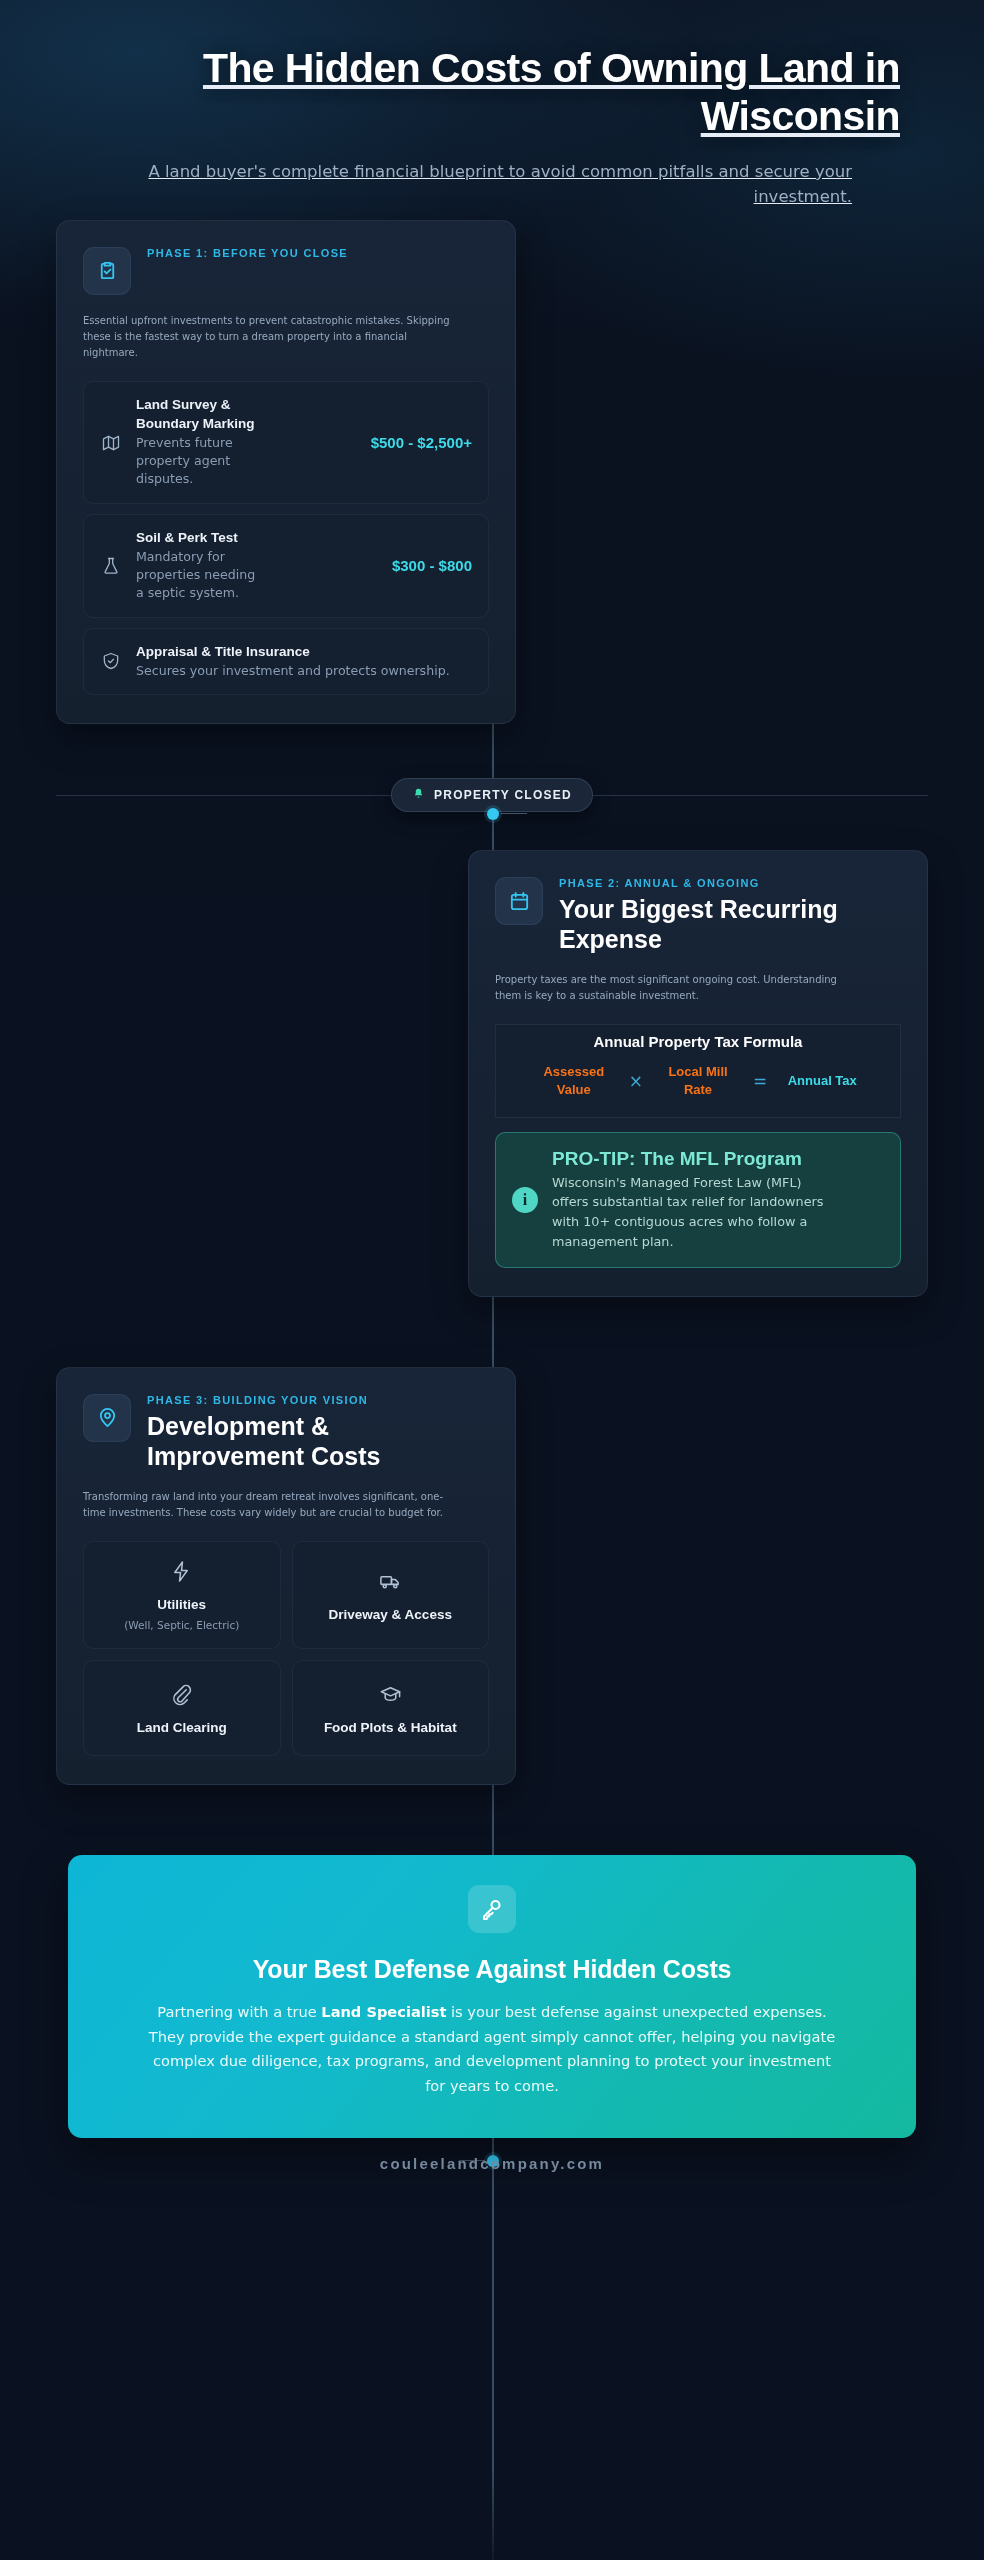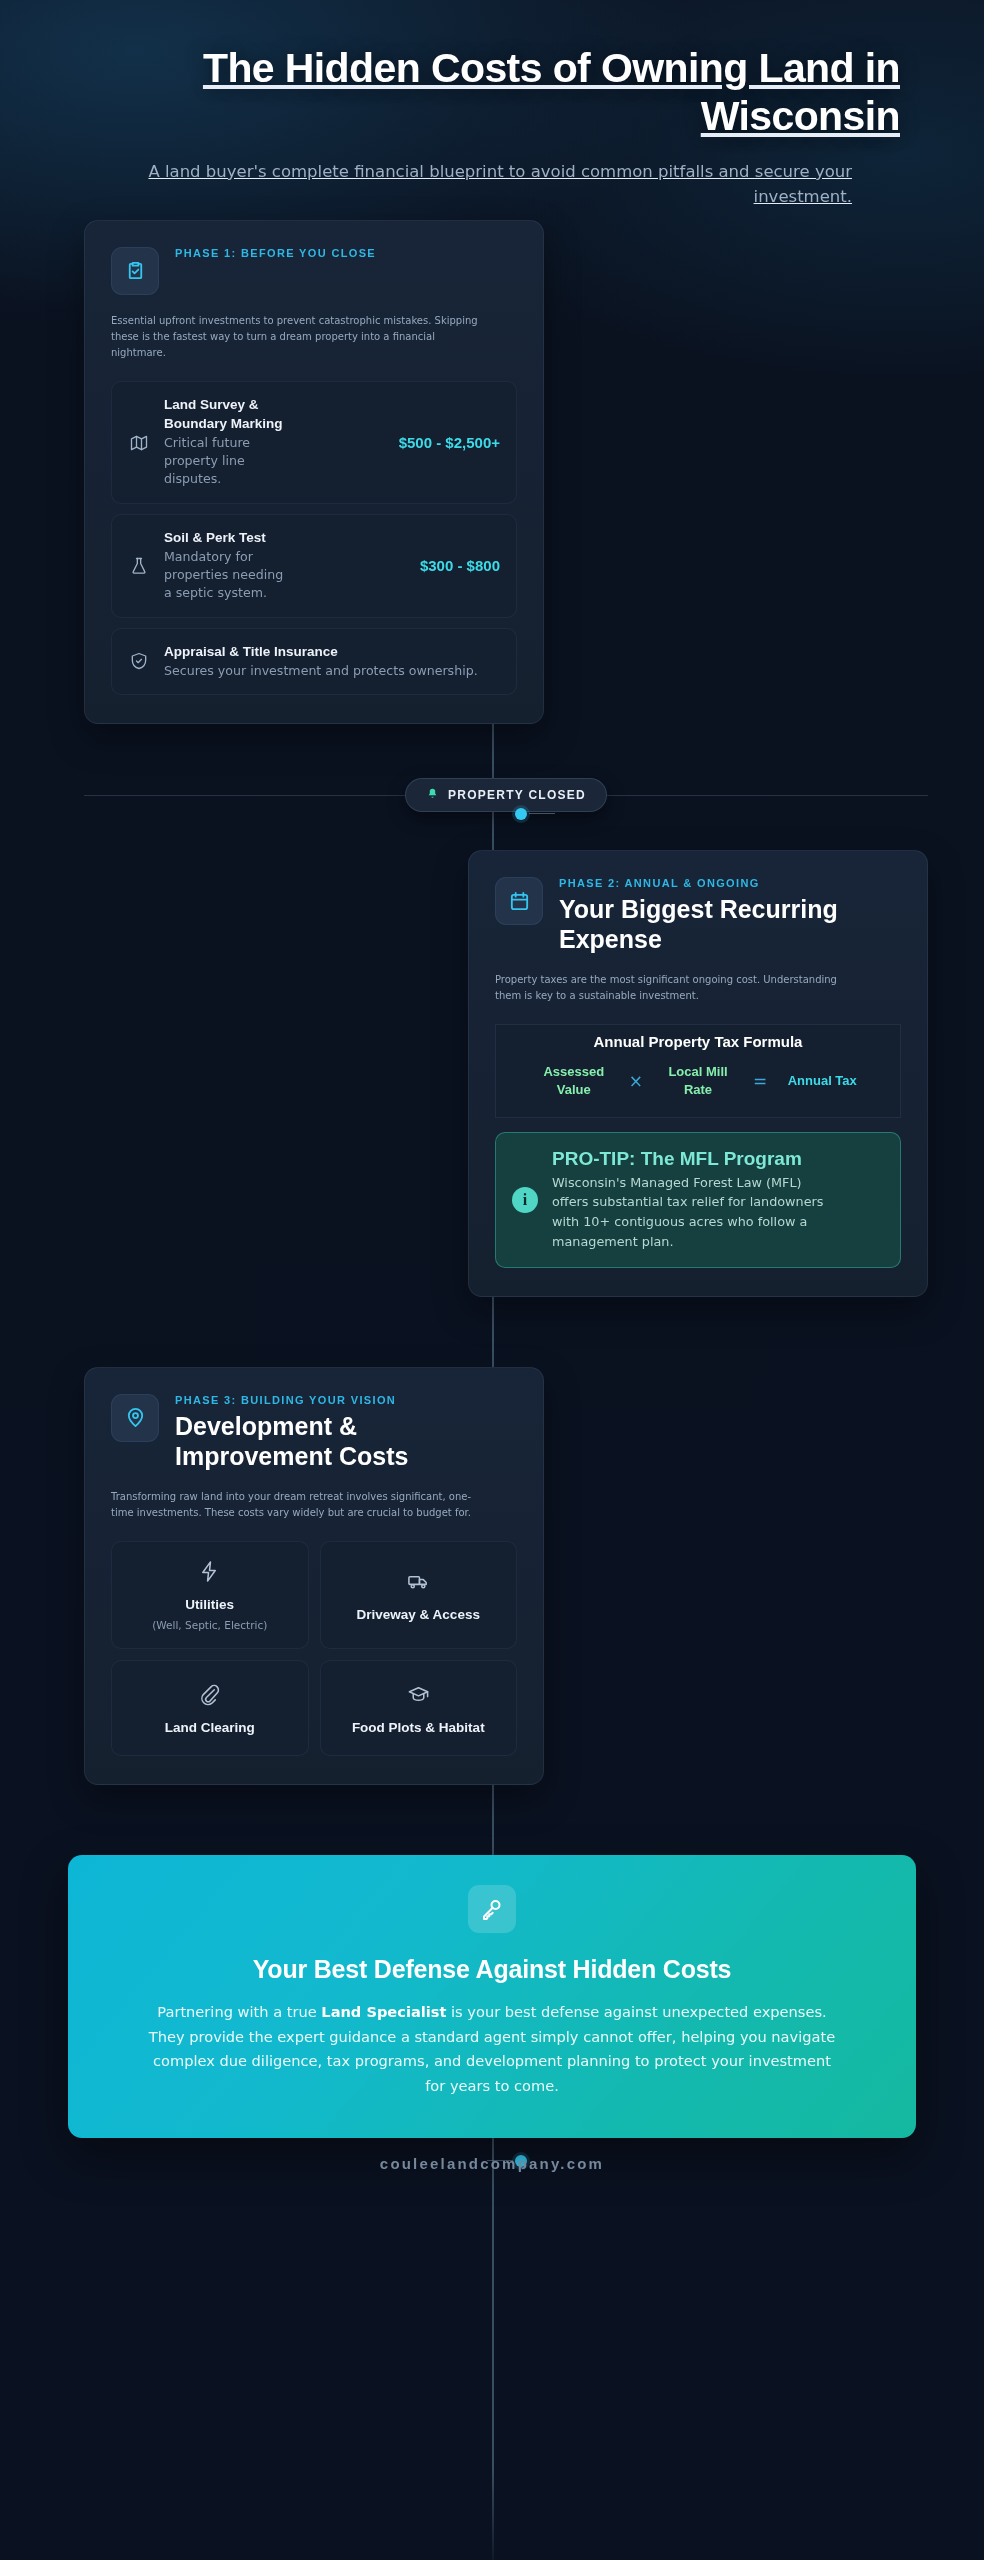--- a/index.html
+++ b/index.html
@@ -57,21 +57,21 @@
   .spine{
     position:absolute;
     left:492px;
     top:258px;
     bottom:0;
     width:2px;
     background:linear-gradient(180deg, rgba(122,160,190,.05) 0%, rgba(134,176,205,.38) 4%, rgba(134,176,205,.38) 96%, rgba(122,160,190,.06) 100%);
     z-index:0;
   }
 
-  .body-wrap{ position:relative; z-index:2;margin-left:28px; }
+  .body-wrap{ position:relative; z-index:2; }
 
   
   .phase-row{ position:relative; padding:0 56px; }
   .phase-row.left{ display:flex; justify-content:flex-start; }
   .phase-row.right{ display:flex; justify-content:flex-end; }
 
   .card{
     width:460px;
     background:linear-gradient(180deg,#182538 0%, #15202f 100%);
     border:1px solid rgba(120,150,185,.13);
@@ -151,21 +151,21 @@
     padding:8px 14px 18px;
     text-align:center;
   }
   .formula h4{
     font-family:"Liberation Sans", sans-serif;
     font-size:15px;font-weight:700;color:#ffffff;margin-bottom:13px;
   }
   .formula-row{ display:flex; align-items:center; justify-content:center; gap:12px; }
   .term{
     font-family:"Liberation Sans", sans-serif;
-    font-size:13px;font-weight:700;line-height:1.35;color:#86efac; width:86px;
+    font-size:13px;font-weight:700;line-height:1.35;color:#f97316; width:86px;
   }
   .term.accent{ color:#3ddbe8; }
   .op{ font-size:17px; color:#3ba8d6; font-weight:400; }
 
   
   .protip{
     margin-top:14px;
     display:flex; gap:14px; align-items:center;
     background:#16403f;
     border:1px solid rgba(64,200,190,.42);
@@ -297,21 +297,21 @@
           <div class="cost-item">
             <div class="cost-ico">
               <svg viewBox="0 0 24 24">
                   <path d="M9 4L3 7v13l6-3 6 3 6-3V4l-6 3-6-3z"></path>
                   <path d="M9 4v13"></path>
                   <path d="M15 7v13"></path>
                 </svg>
             </div>
             <div class="cost-text">
               <div class="cost-name">Land Survey &amp; Boundary Marking</div>
-              <div class="cost-sub">Critical future property line disputes.</div>
+              <div class="cost-sub">Prevents future property agent disputes.</div>
             </div>
             <div class="cost-price">$500 - $2,500+</div>
           </div>
 
           <div class="cost-item">
             <div class="cost-ico">
               <svg viewBox="0 0 24 24">
                   <path d="M10 3v6L5 19a1 1 0 0 0 .9 1.5h12.2A1 1 0 0 0 19 19l-5-10V3"></path>
                   <path d="M9 3h6"></path>
                 </svg>

